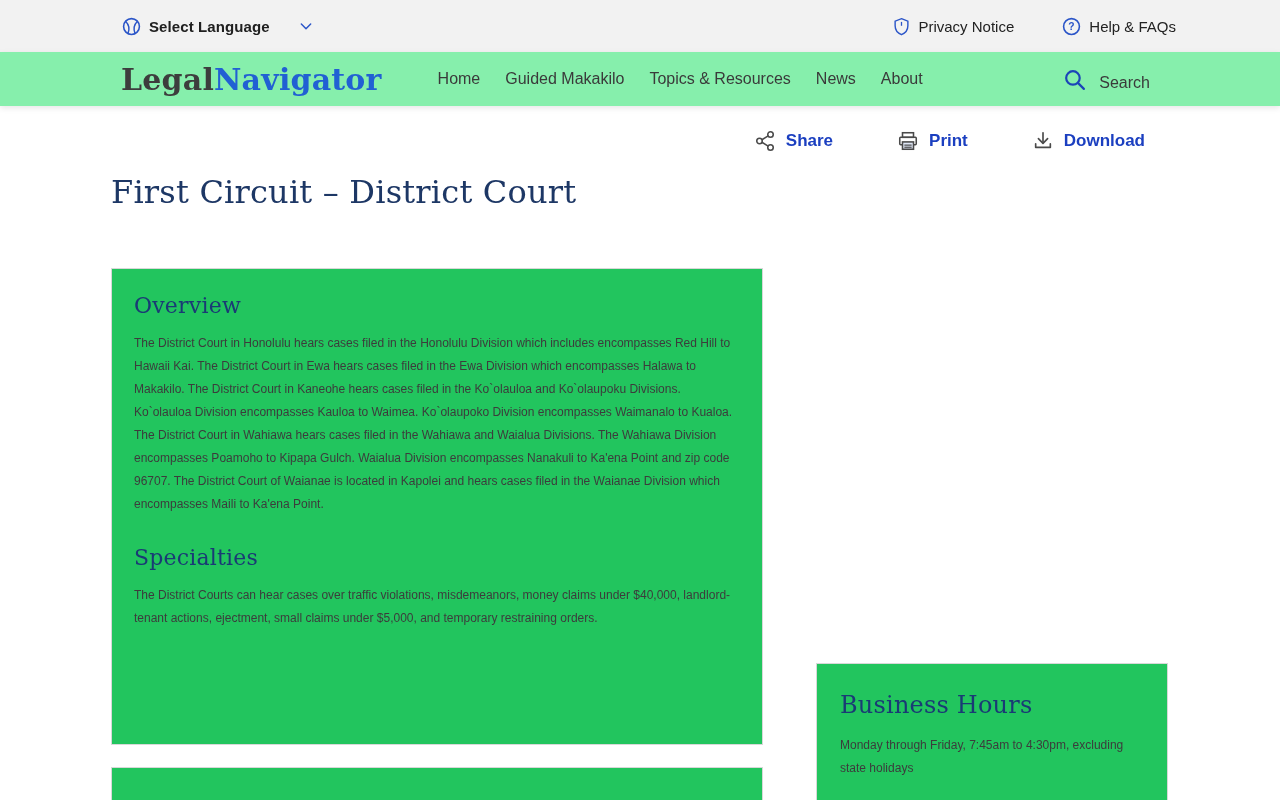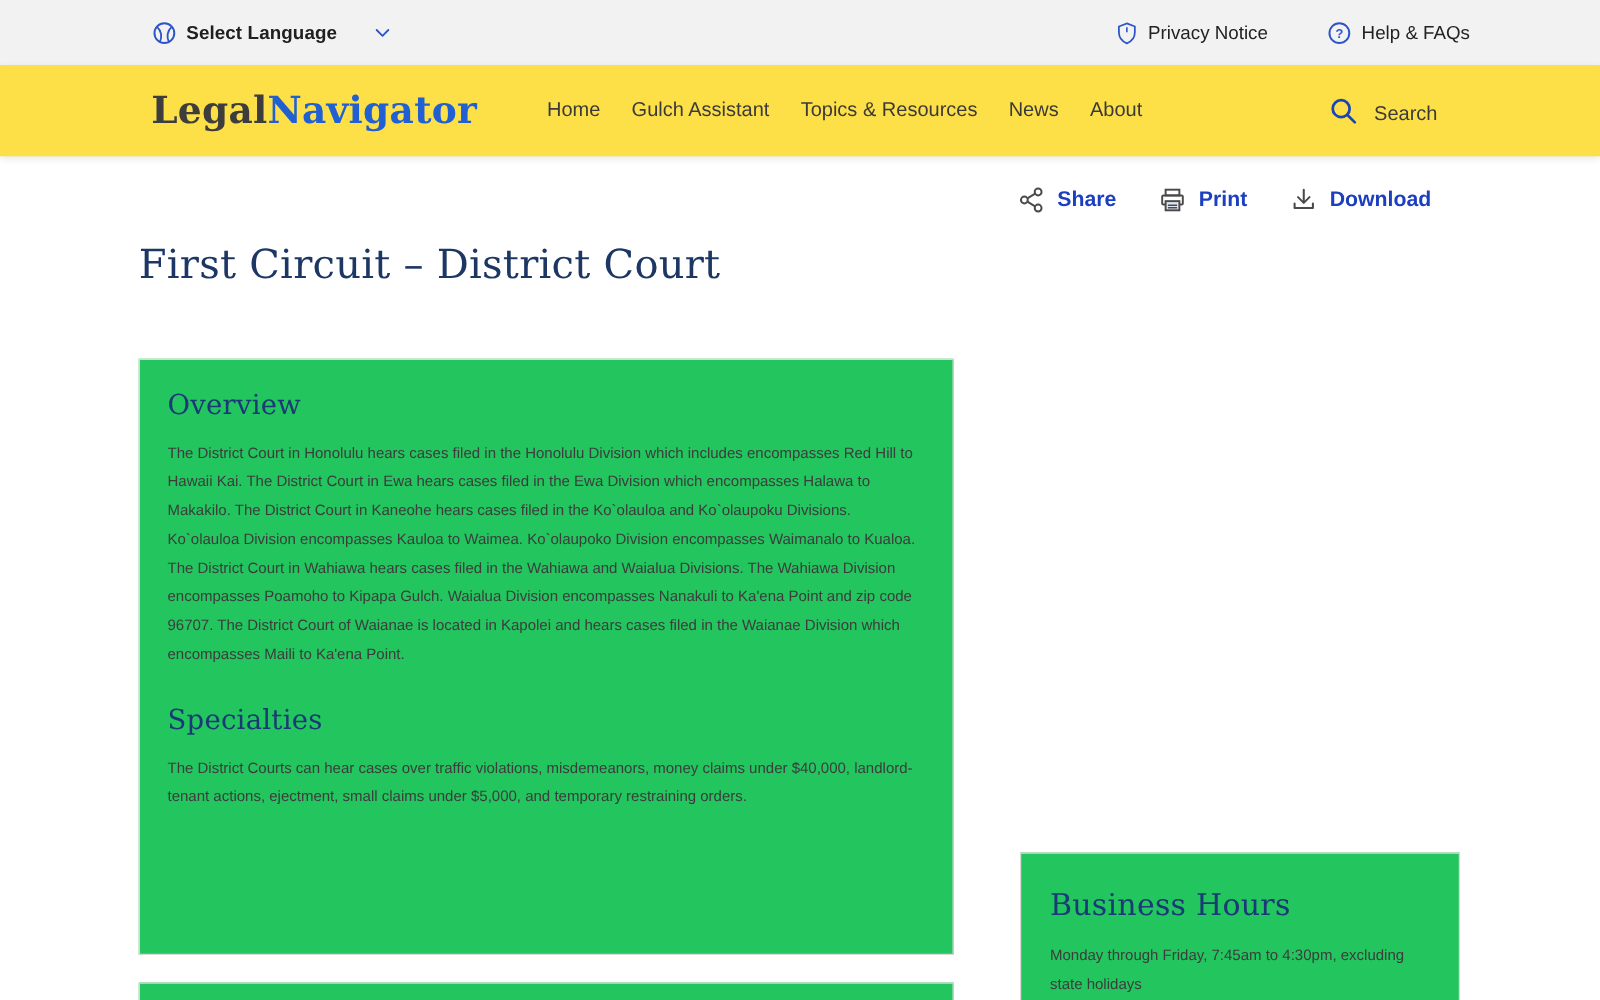--- a/index.html
+++ b/index.html
@@ -16,38 +16,38 @@
   .lang-select { display: flex; align-items: center; cursor: pointer; }
   .lang-select .globe { margin-right: 8px; display: flex; }
   .lang-label { font-size: 15px; color: #202020; font-weight: 700; letter-spacing: .1px; }
   .lang-chevron { margin-left: 28px; display: flex; }
   .topbar-link { display: flex; align-items: center; margin-left: 48px; cursor: pointer; }
   .topbar-link .tb-icon { margin-right: 8px; display: flex; }
   .topbar-link span.tb-label { font-size: 15px; color: #222222; }
 
   
   .header {
-    height: 73px; background: #fde047;
+    height: 54px; background: #86efac;
     display: flex; align-items: center;
     padding: 0 130px 0 121px;
     box-shadow: 0 2px 6px rgba(0,0,0,0.10);
     position: relative; z-index: 5;
   }
   .logo { font-family: "DejaVu Serif", "Liberation Serif", serif; font-weight: 700; font-size: 30px; letter-spacing: .2px; cursor: pointer; white-space: nowrap; }
   .logo .logo-primary { color: #3d3d3d; }
   .logo .logo-secondary { color: #2160d3; }
   .main-nav { display: flex; align-items: center; margin-left: 56px; }
   .nav-item { font-size: 16px; color: #3a3a3a; margin-right: 25px; cursor: pointer; white-space: nowrap; }
   .nav-item:last-child { margin-right: 0; }
   .search-group { margin-left: auto; display: flex; align-items: flex-end; cursor: pointer; }
   .search-group .search-label { font-size: 16px; color: #3a3a3a; margin-left: 12px; }
 
   
   .content { padding: 0 112px 0 111px; }
-  .actions-row { display: flex; justify-content: flex-end; align-items: center; padding: 24px 23px 0 0; }
+  .actions-row { display: flex; justify-content: flex-end; align-items: center; padding: 24px 23px 0 0; gap: 30px; }
   .action-btn { display: flex; align-items: center; margin-left: 34px; cursor: pointer; }
   .action-btn .a-icon { margin-right: 10px; display: flex; }
   .action-btn .a-label { font-size: 17px; font-weight: 700; color: #1b3fc0; }
 
   .page-title {
     font-family: "DejaVu Serif", "Liberation Serif", serif;
     font-size: 32px; font-weight: 500; color: #1d3765;
     margin-top: 21px; letter-spacing: .2px;
   }
 
@@ -114,21 +114,21 @@
     </div>
   </div>
 </div>
 
 <div class="header">
   <div class="logo">
     <span class="logo-primary">Legal</span><span class="logo-secondary">Navigator</span>
   </div>
   <nav class="main-nav">
     <span class="nav-item">Home</span>
-    <span class="nav-item">Gulch Assistant</span>
+    <span class="nav-item">Guided Makakilo</span>
     <span class="nav-item">Topics &amp; Resources</span>
     <span class="nav-item">News</span>
     <span class="nav-item">About</span>
   </nav>
   <div class="search-group">
     <span>
       <svg width="25" height="25" viewBox="0 0 24 24" fill="none" stroke="#1b44b8" stroke-width="2.1" stroke-linecap="round">
         <circle cx="10.5" cy="10.5" r="6.5"></circle>
         <line x1="15.5" y1="15.5" x2="21" y2="21"></line>
       </svg>

